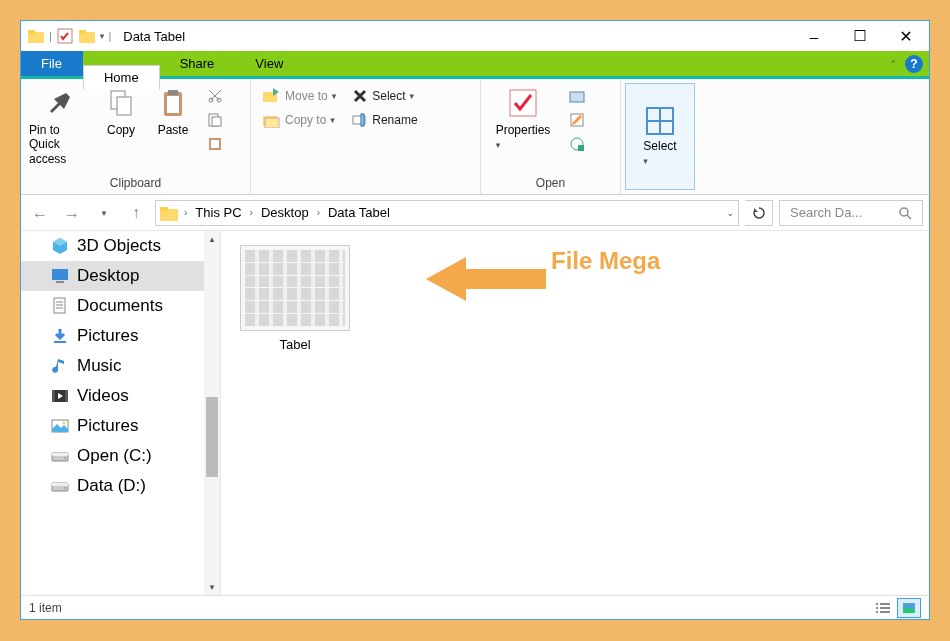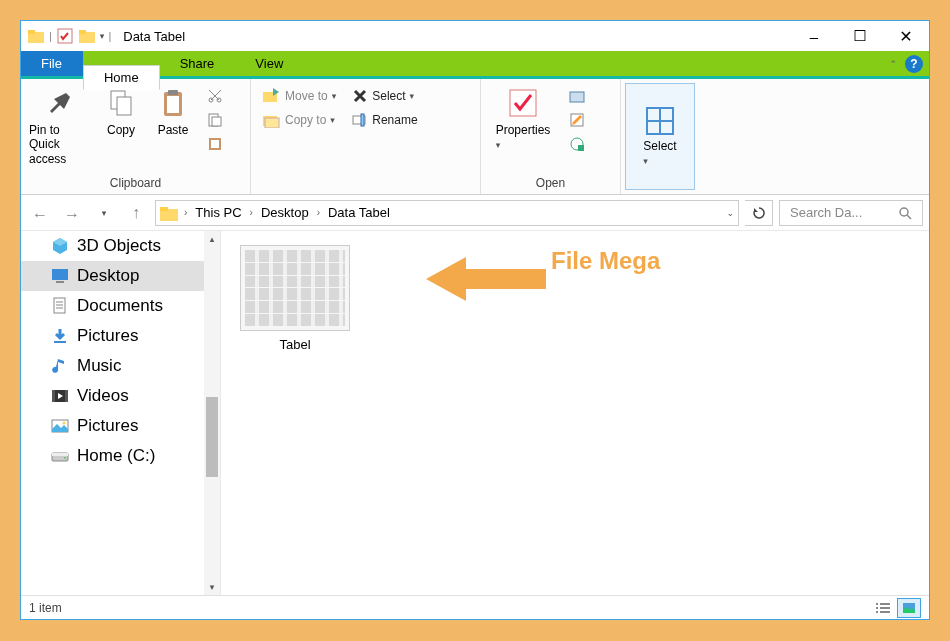--- a/index.html
+++ b/index.html
@@ -349,21 +349,29 @@
               <circle cx="13" cy="6" r="1.5" fill="#ffcf47"></circle>
             </svg>
           <span>Pictures</span>
         </div>
         <div class="navitem">
           <svg width="18" height="18">
               <rect x="1" y="6" width="16" height="8" rx="1" fill="#ccc" stroke="#888"></rect>
               <rect x="1" y="6" width="16" height="3" fill="#eee"></rect>
               <circle cx="14" cy="11" r="1" fill="#5c5"></circle>
             </svg>
-          <span>Home (C:)</span>
+          <span>Open (C:)</span>
+        </div>
+        <div class="navitem">
+          <svg width="18" height="18">
+              <rect x="1" y="6" width="16" height="8" rx="1" fill="#ccc" stroke="#888"></rect>
+              <rect x="1" y="6" width="16" height="3" fill="#eee"></rect>
+              <circle cx="14" cy="11" r="1" fill="#5c5"></circle>
+            </svg>
+          <span>Data (D:)</span>
         </div>
       </div>
       <div class="nav-scroll">
         <div class="arr">▴</div>
         <div class="track">
             <div class="thumb"></div>
           </div>
         <div class="arr">▾</div>
       </div>
     </div>

